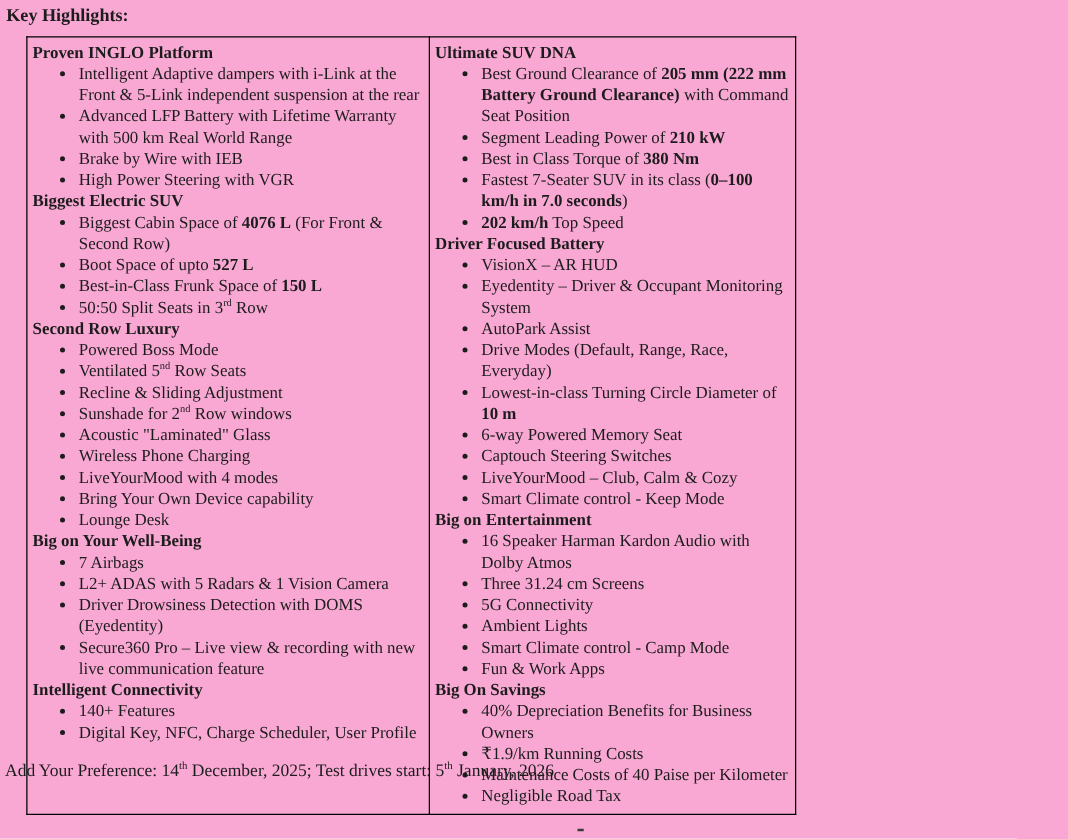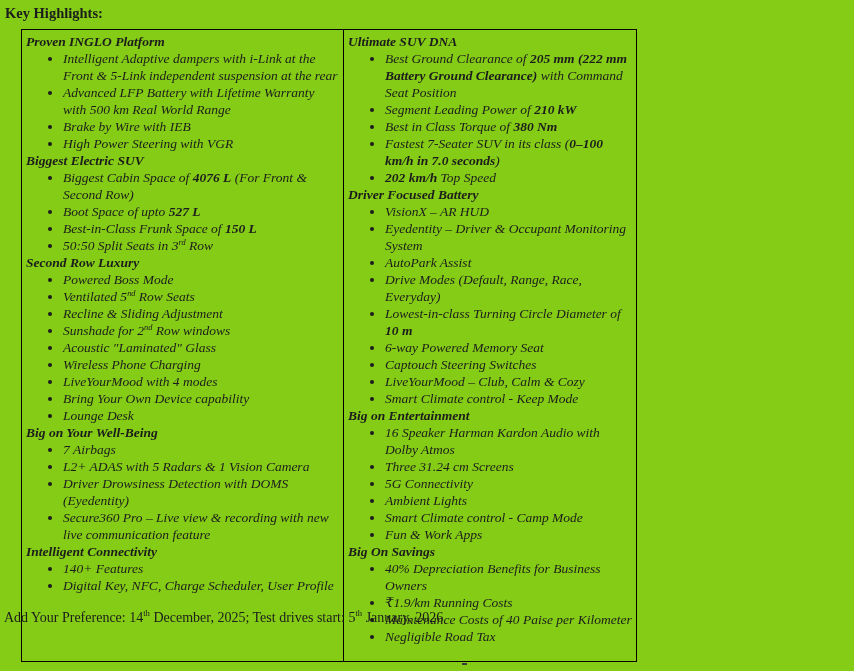--- a/index.html
+++ b/index.html
@@ -4,21 +4,21 @@
 <style>
   html, body {
     margin: 0;
     padding: 0;
     background: #ffffff;
   }
   .page {
     position: relative;
     width: 854px;
     height: 671px;
-    background: #84cc16;
+    background: #f9a8d4;
     color: #1c1c1c;
     font-family: "Liberation Serif", "DejaVu Serif", serif;
     overflow: hidden;
   }
   .page-title {
     position: absolute;
     left: 5px;
     top: 5px;
     font-size: 14.5px;
     font-weight: bold;
@@ -28,24 +28,23 @@
     position: absolute;
     left: 21px;
     top: 29px;
     border-collapse: collapse;
     table-layout: fixed;
     width: 601px;
   }
   table.highlights-table td {
     border: 1px solid #000000;
     vertical-align: top;
-    padding: 3px 2px 16px 4px;
+    padding: 3px 2px 6px 4px;
     font-size: 13.5px;
     line-height: 17px;
-    font-style: italic;
   }
   td.col-left  { width: 315px; }
   td.col-right { width: 286px; }
   .sec-heading {
     font-weight: bold;
     font-size: 13.5px;
     line-height: 17px;
   }
   ul.bullets {
     margin: 0;

